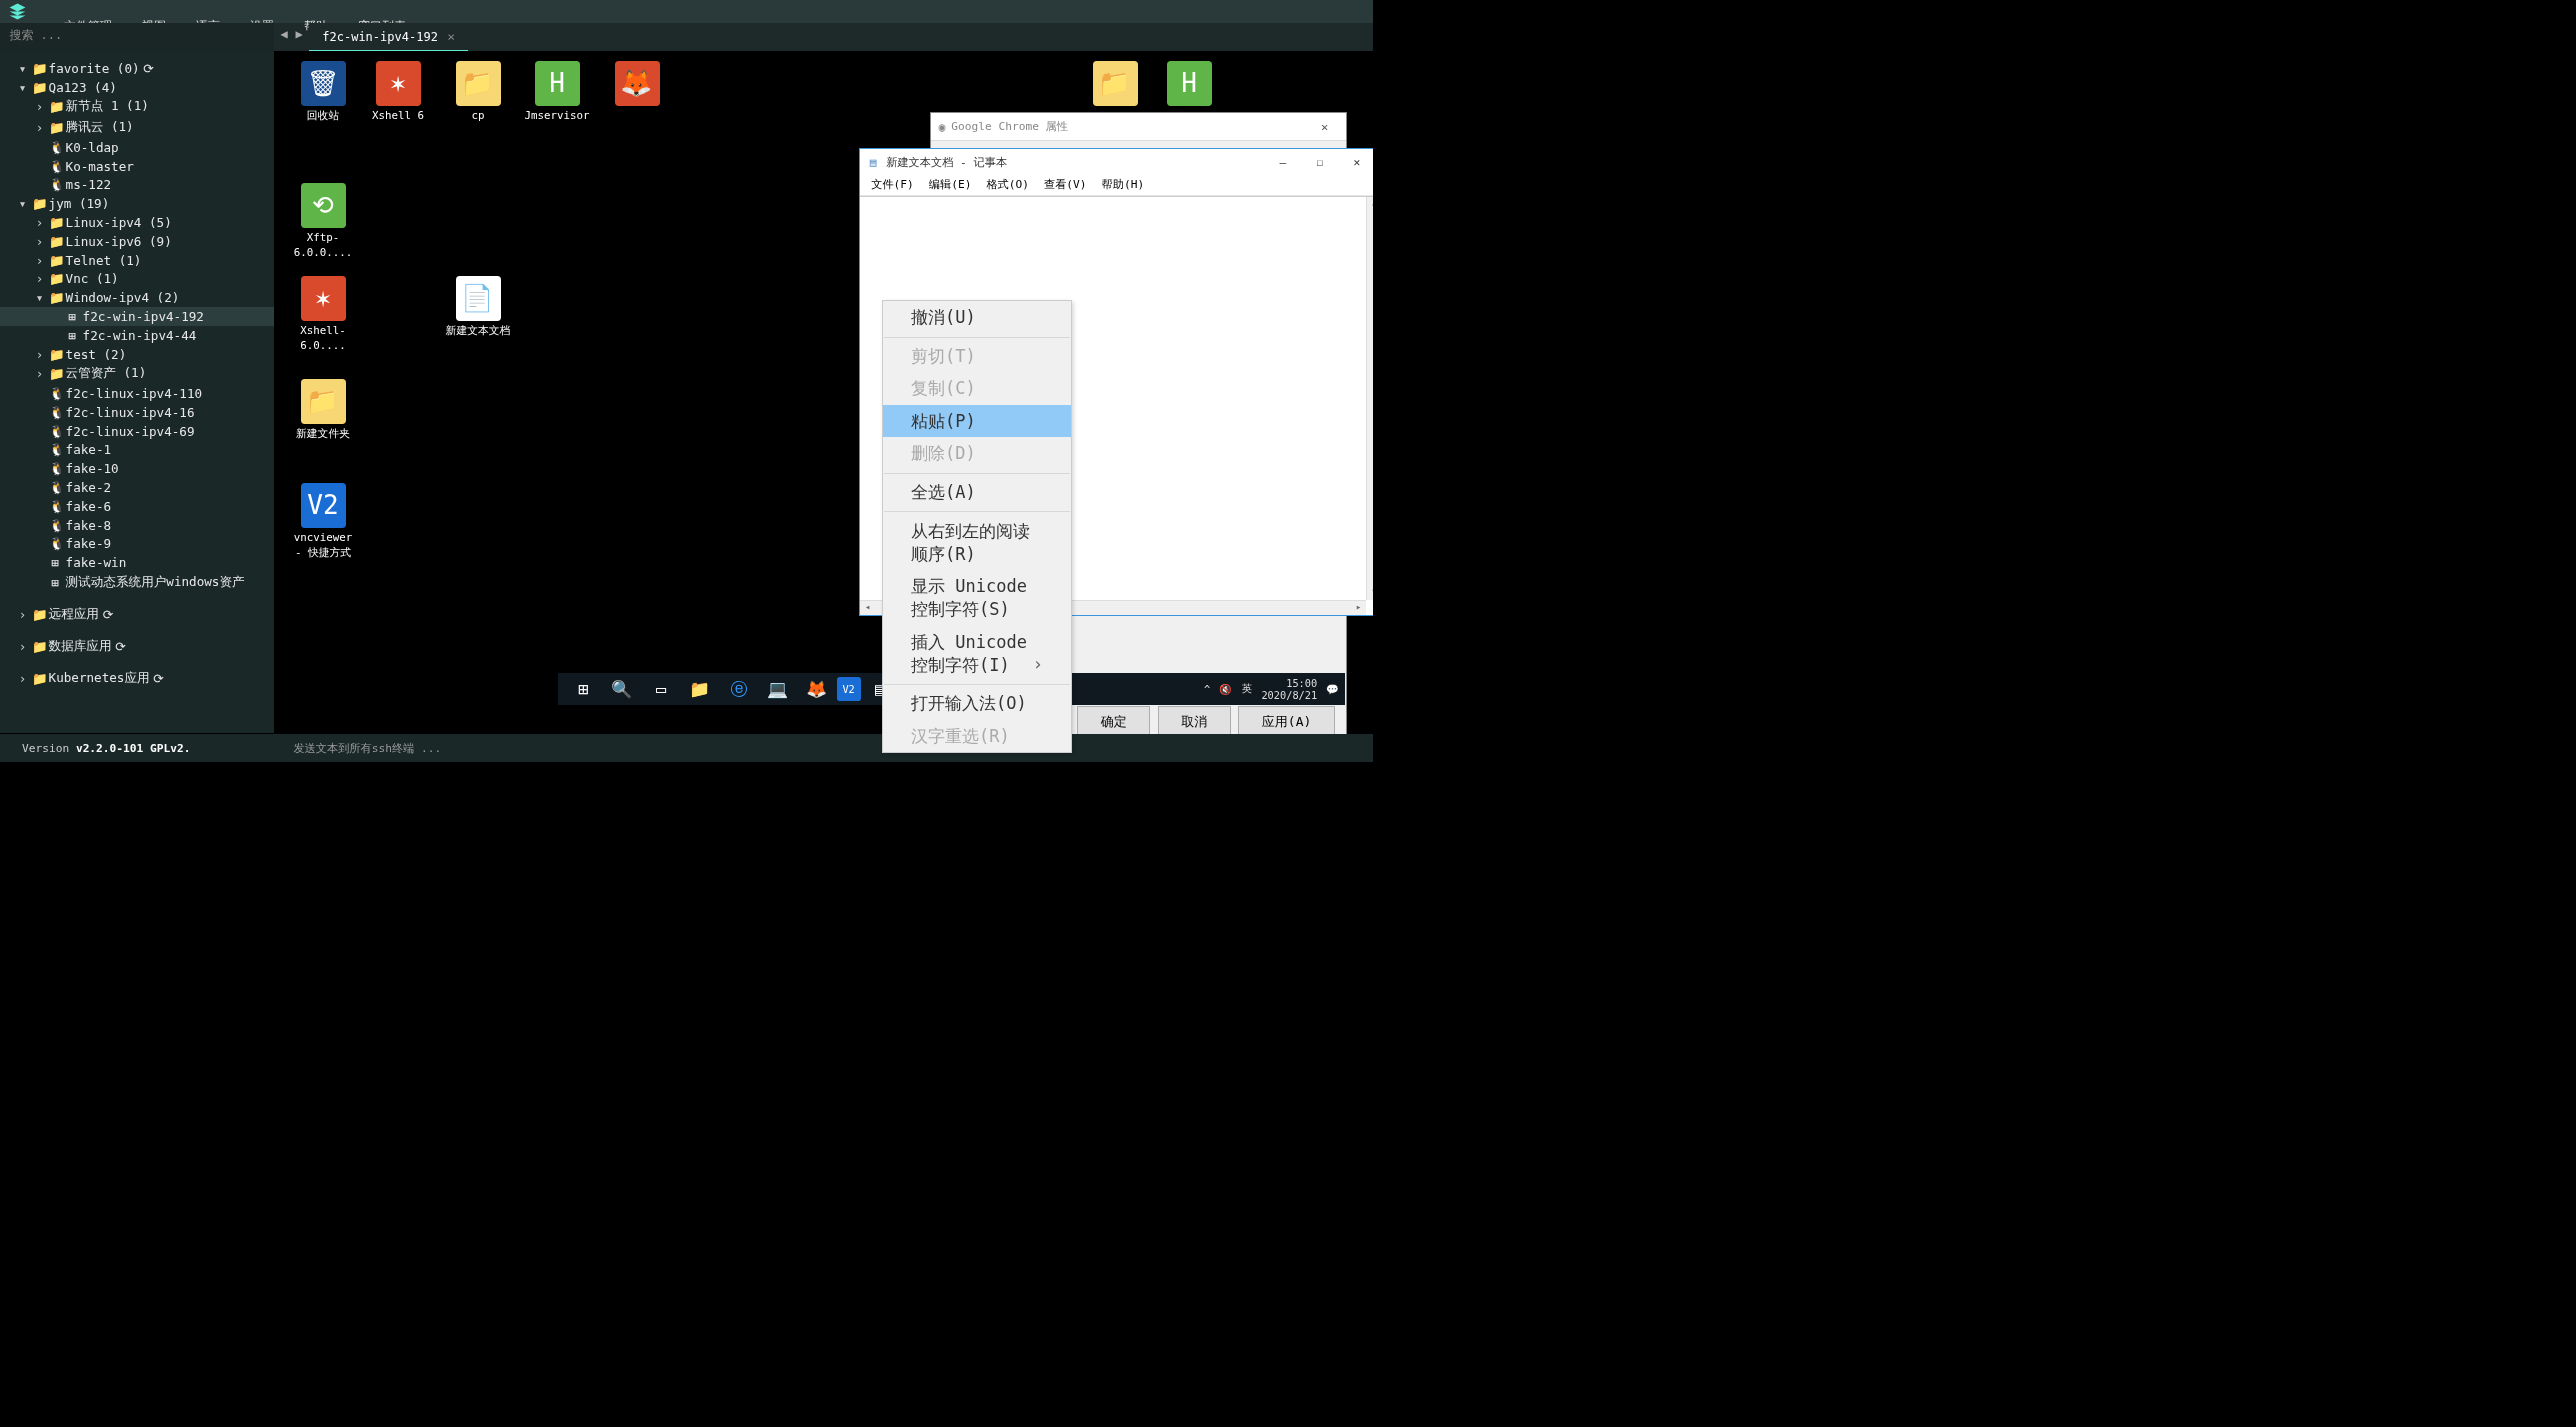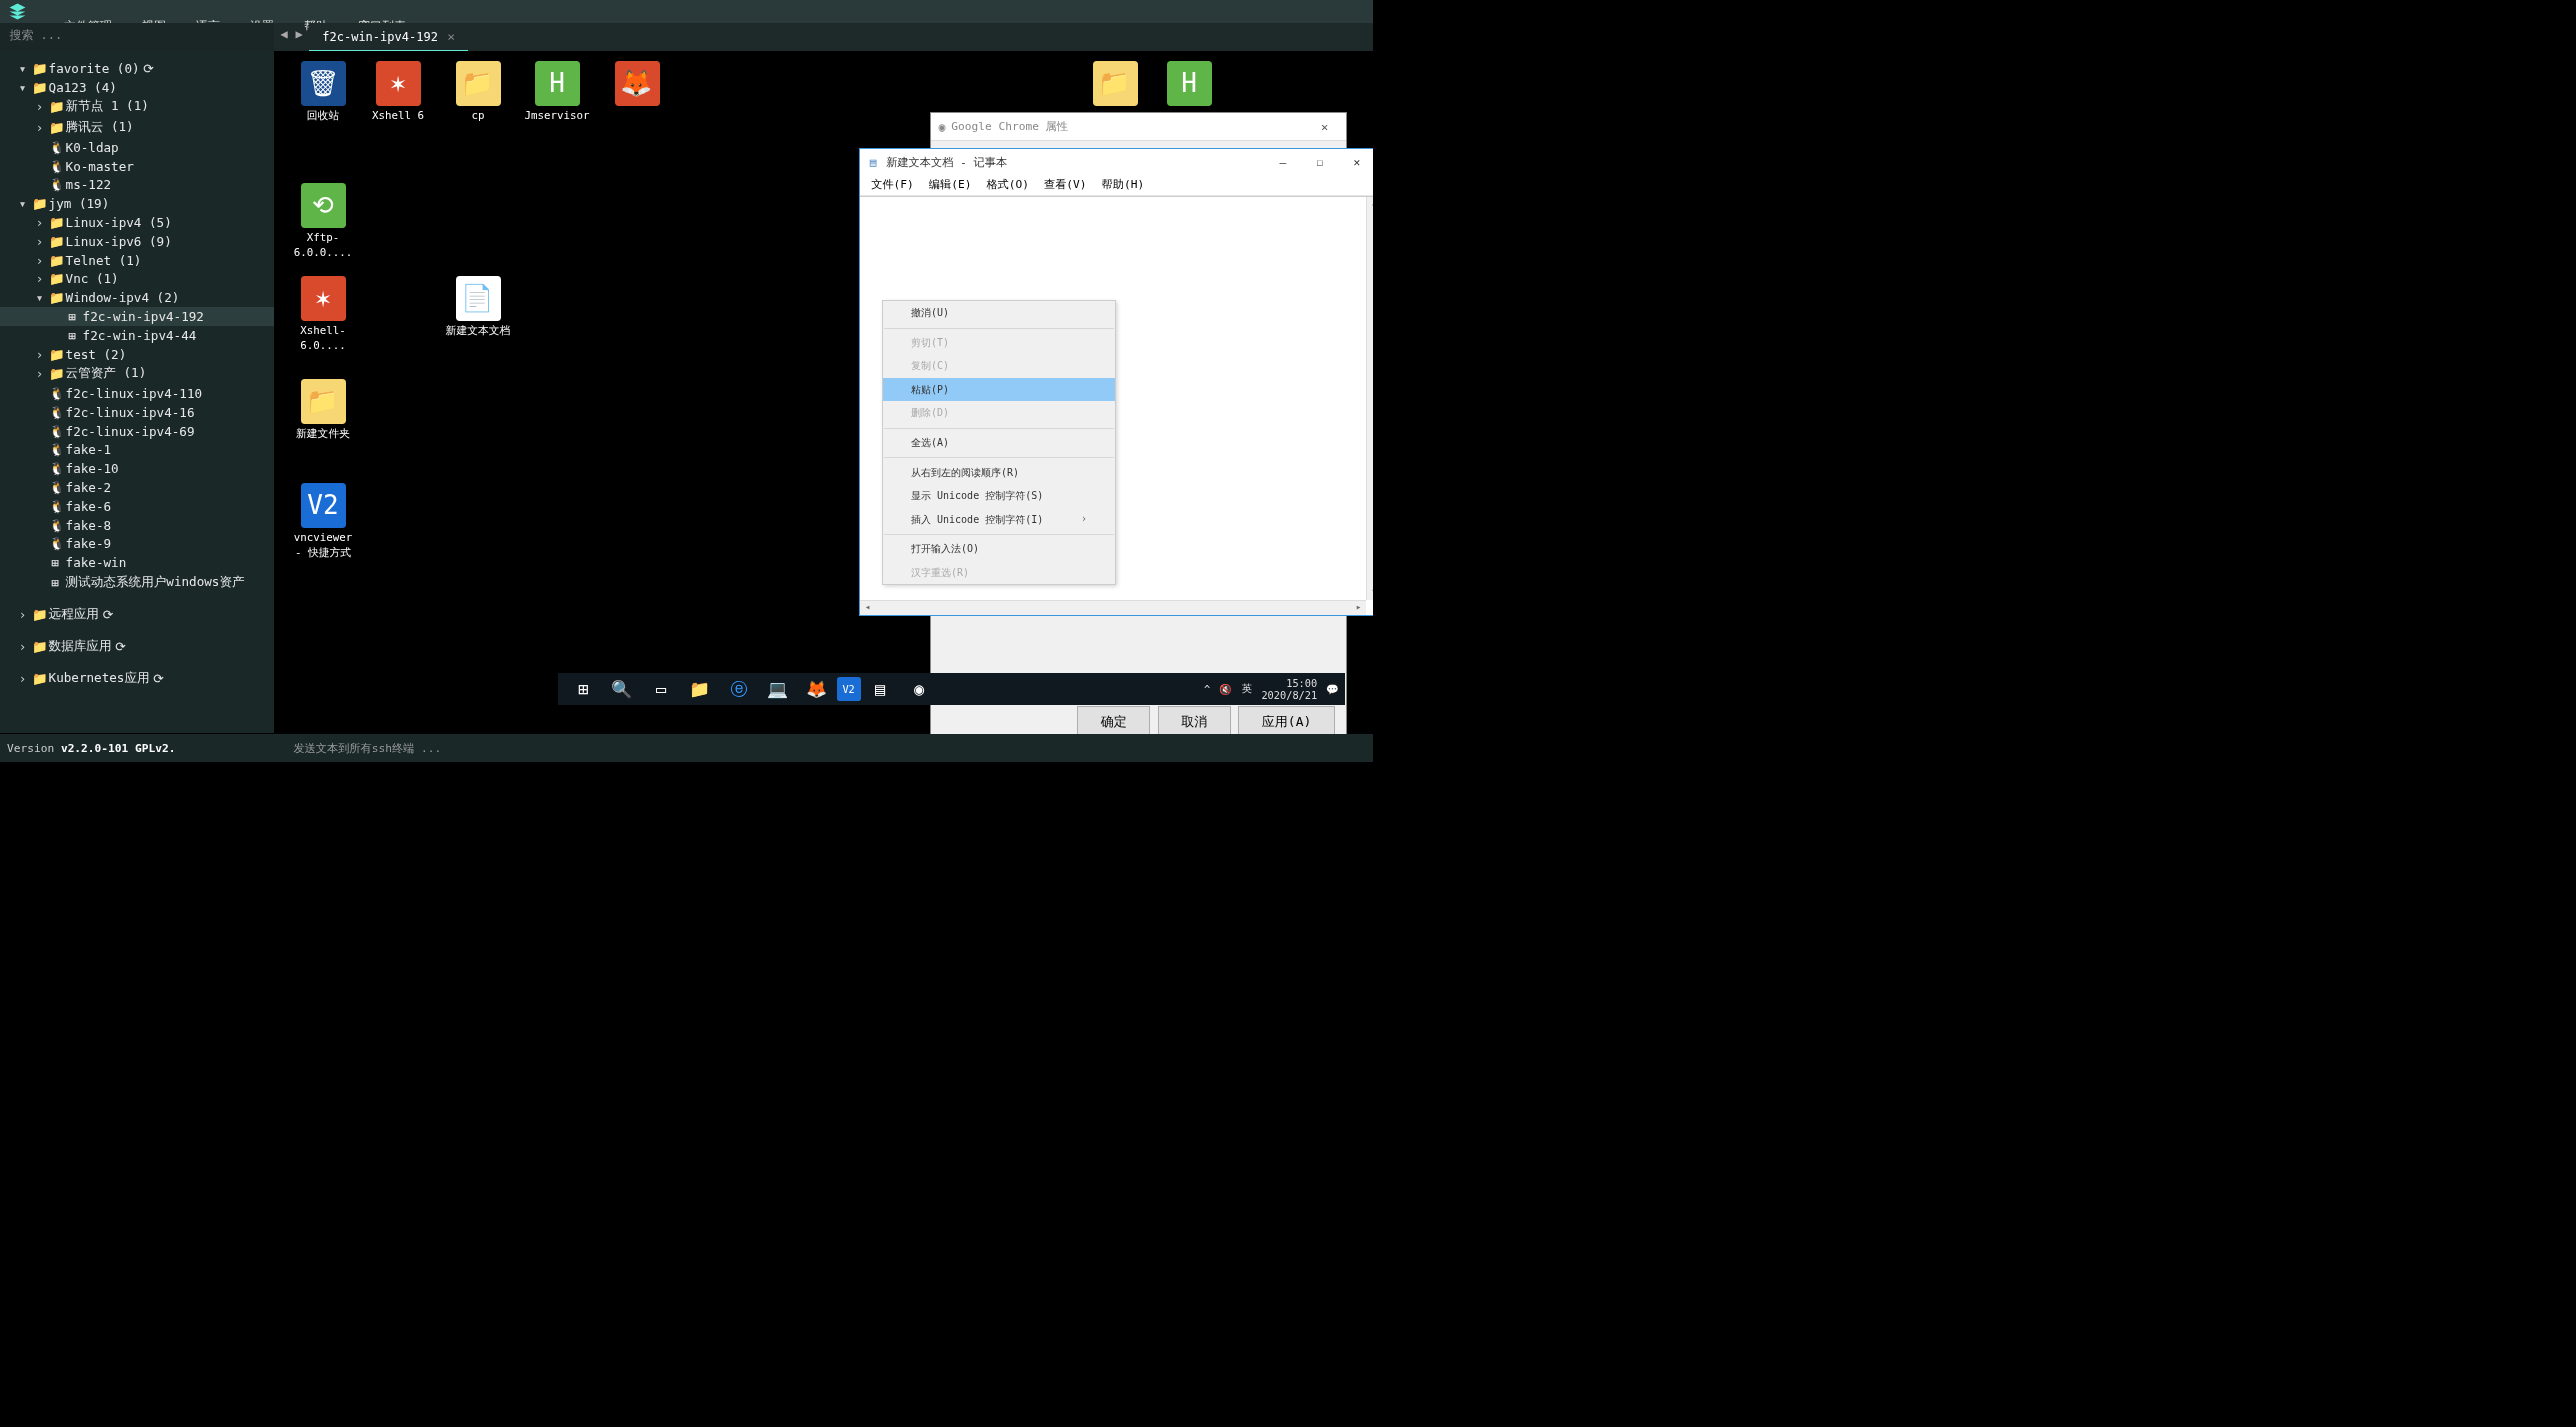--- a/index.html
+++ b/index.html
@@ -39,38 +39,38 @@
 .notepad-title-icon{width:15px;height:15px;margin-right:5.6px;display:flex;align-items:center;justify-content:center;color:#5a8fc7}
 .notepad-title-text{flex:1}
 .win-controls{display:flex}
 .win-btn{width:37px;height:24px;display:flex;align-items:center;justify-content:center;cursor:pointer;color:#333}
 .notepad-menu{height:20.6px;display:flex;padding:0 3.7px;border-bottom:0.9px solid #e5e5e5;font-size:11.2px}
 .np-mitem{padding:1.9px 7.5px;cursor:pointer}
 .notepad-body{position:relative;height:calc(100% - 47px);background:#fff;border-top:0.9px solid #ccc}
 .np-scroll-v{position:absolute;right:0;top:0;width:15px;height:calc(100% - 15px);background:#f0f0f0;border-left:0.9px solid #ddd}
 .np-scroll-up,.np-scroll-down{height:15px;text-align:center;font-size:9.4px;color:#666;cursor:pointer}
 .np-scroll-h{position:absolute;bottom:0;left:0;height:15px;width:calc(100% - 15px);background:#f0f0f0;border-top:0.9px solid #ddd;display:flex;justify-content:space-between}
-.context-menu{position:absolute;top:249px;left:608px;width:234px;background:#f0f0f0;border:0.9px solid #ccc;box-shadow:1.9px 1.9px 4.7px rgba(0,0,0,0.2);font-size:10px;color:#333;z-index:10}
+.context-menu{position:absolute;top:249px;left:608px;width:190px;background:#f0f0f0;border:0.9px solid #ccc;box-shadow:1.9px 1.9px 4.7px rgba(0,0,0,0.2);font-size:17px;color:#333;z-index:10}
 .ctx-item{padding:4.7px 28px;cursor:pointer}
 .ctx-item.disabled{color:#aaa}
 .ctx-item.highlighted{background:#91c9f7}
 .ctx-sep{height:0.9px;background:#d7d7d7;margin:2.8px 0.9px}
 .ctx-arrow{float:right;color:#666}
 .empty-window{position:absolute;top:97px;left:1108px;width:228px;height:468px;background:#fff;border:0.9px solid #3a96dd}
 .empty-title{height:26px;display:flex;align-items:center;justify-content:flex-end;background:#fff}
 .empty-body{height:calc(100% - 26px);border-top:0.9px solid #ccc;position:relative}
 .emp-scroll{position:absolute;right:0;top:0;width:15px;height:100%;background:#f0f0f0}
 .emp-thumb{position:absolute;right:1.9px;top:197px;width:11.2px;height:141px;background:#c1c1c1;border-radius:1.9px}
 .taskbar{position:absolute;bottom:28px;left:284px;right:28px;height:32px;background:#101820;display:flex;align-items:center;padding:0 5.6px}
 .tb-item{width:39px;height:30px;display:flex;align-items:center;justify-content:center;cursor:pointer;font-size:17px}
 .tb-spacer{flex:1}
 .tb-tray{display:flex;align-items:center;gap:9.4px;font-size:10.3px;color:#ddd}
 .tb-clock{text-align:right;line-height:1.2}
 .statusbar{position:absolute;bottom:0;left:0;right:0;height:28px;background:#1a2828;display:flex;align-items:center;font-size:11.2px;color:#ccc}
-.status-left{width:284px;padding-left:7px}
+.status-left{width:284px;padding-left:22px}
 .status-right{flex:1;padding-left:9.4px;color:#999}
 .version-bold{color:#fff;font-weight:bold}
 </style>
 </head>
 <body>
 
 <div class="topbar">
   <span class="logo-icon">
     <svg width="19" height="19" viewBox="0 0 24 24">
         <path fill="currentColor" d="M12 2L2 7l10 5 10-5-10-5zM2 12l10 5 10-5M2 17l10 5 10-5"></path>

